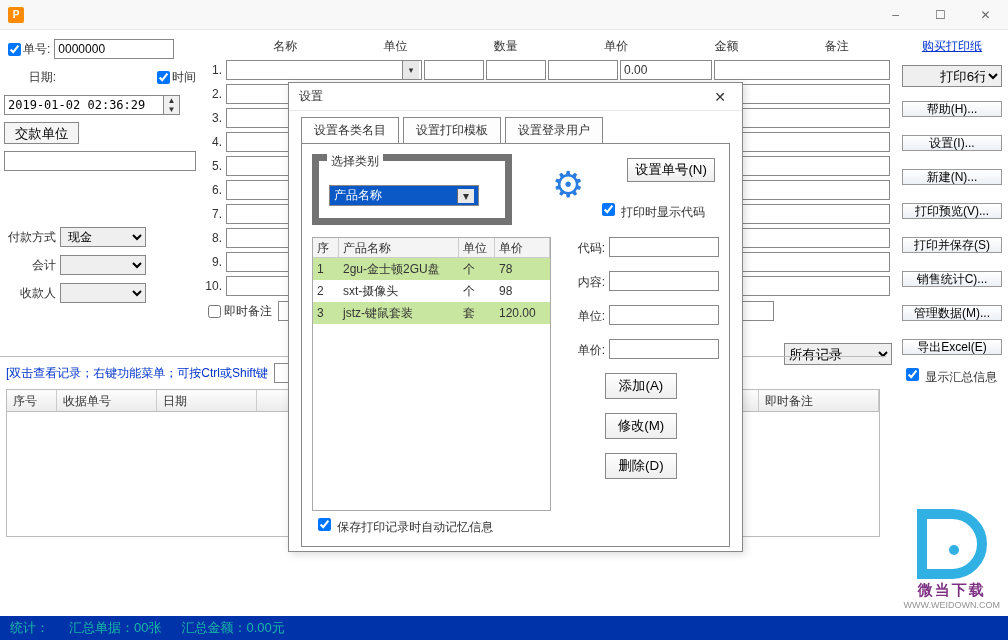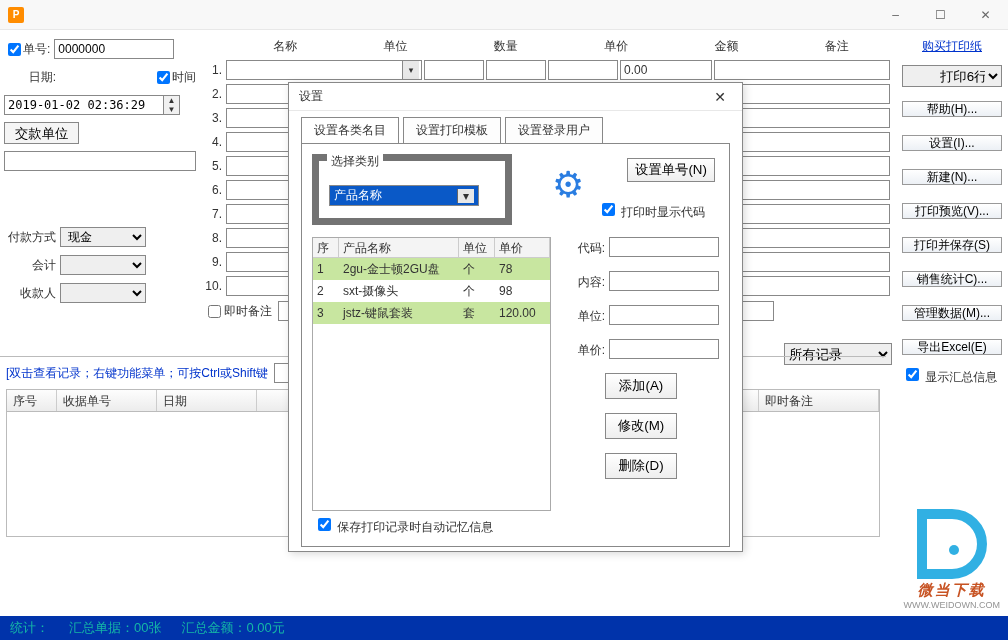--- a/index.html
+++ b/index.html
@@ -103,21 +103,21 @@
 .fr-row .l { width: 40px; text-align: right; margin-right: 4px; }
 .fr-row input { width: 110px; height: 20px; border: 1px solid #888; }
 .modal-actions { display: flex; flex-direction: column; gap: 14px; margin-left: 40px; margin-top: 10px; }
 .modal-actions button { width: 72px; height: 26px; border: 1px solid #888; background: linear-gradient(#fff,#eee); cursor: pointer; }
 .save-chk { position: absolute; bottom: 10px; left: 12px; }
 
 
 .wm { position: absolute; right: 8px; bottom: 30px; opacity: 0.9; text-align: center; pointer-events: none; }
 .wm .d { width: 70px; height: 70px; border: 10px solid #1ba8e0; border-radius: 0 36px 36px 0; border-left: 10px solid #1ba8e0; position: relative; margin: 0 auto; }
 .wm .d::after { content:""; position:absolute; width: 10px; height:10px; background:#1ba8e0; border-radius:50%; right:18px; bottom:14px;}
-.wm .t1 { font-weight: bold; color: #c2410c; font-size: 15px; letter-spacing: 2px; margin-top: 2px; font-style: italic;}
+.wm .t1 { font-weight: bold; color: #701a75; font-size: 15px; letter-spacing: 2px; margin-top: 2px;}
 .wm .t2 { font-size: 9px; color: #888; }
 </style>
 </head>
 <body>
 
 <div class="titlebar">
   <div class="app-icon">P</div>
   <div class="window-controls">
     <div class="wc">–</div>
     <div class="wc">☐</div>

